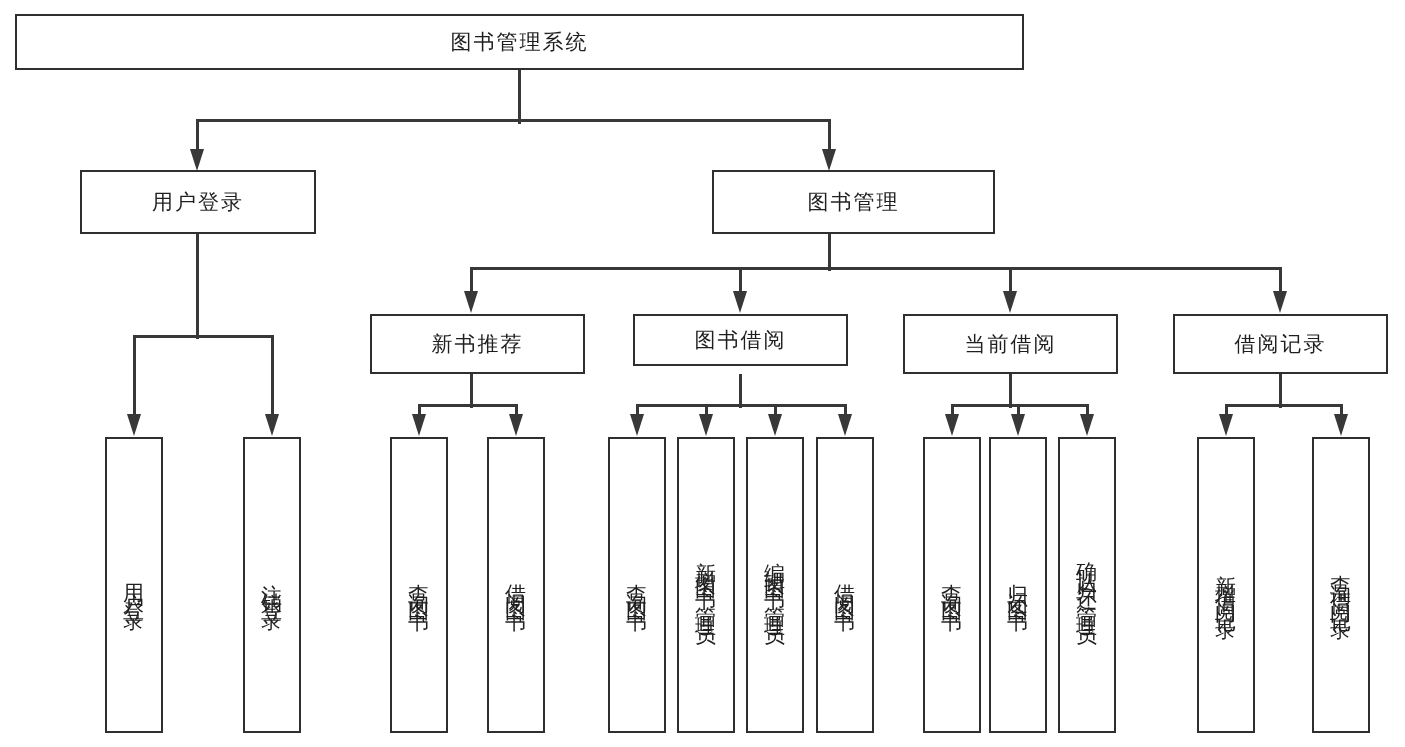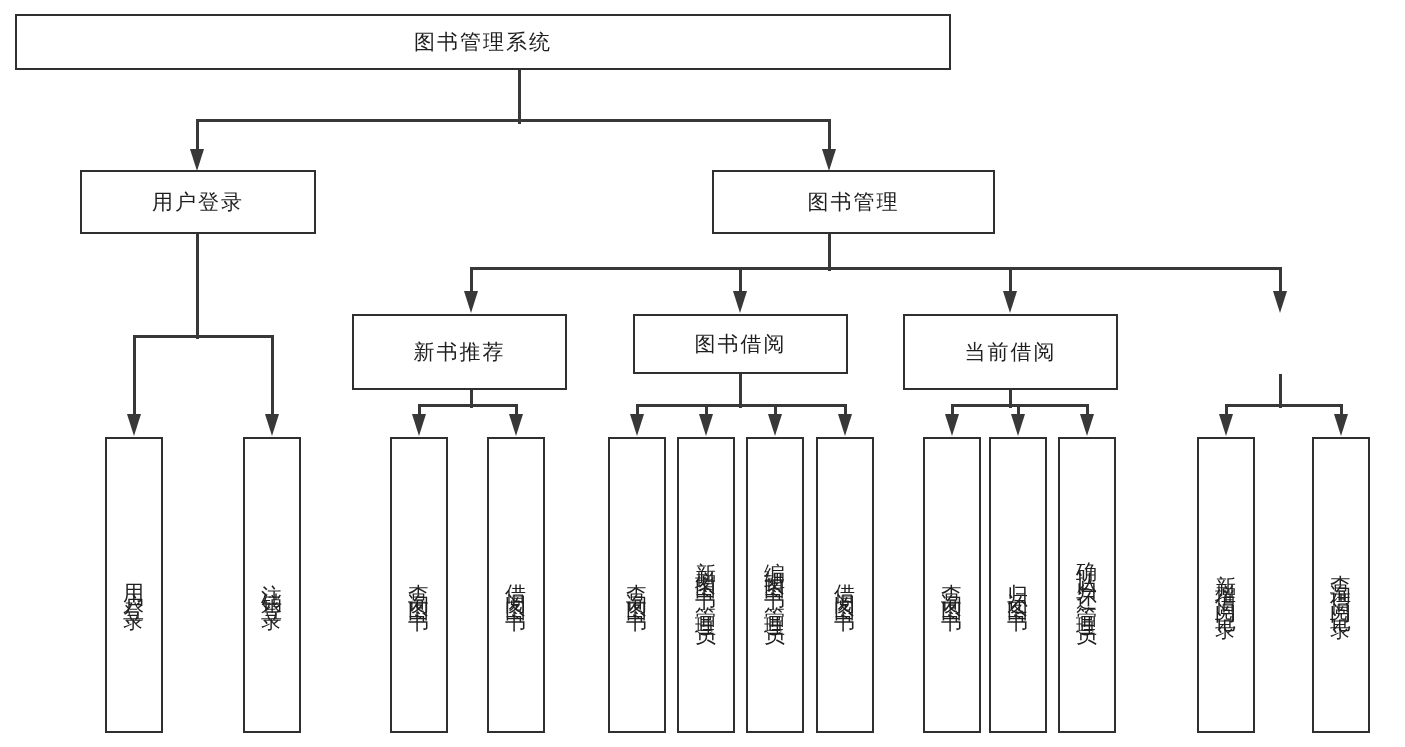--- a/index.html
+++ b/index.html
@@ -87,39 +87,42 @@
       <i class="ar" style="left: 699px; top: 414px;"></i>
       <i class="ar" style="left: 768px; top: 414px;"></i>
       <i class="ar" style="left: 838px; top: 414px;"></i>
       <i class="ar" style="left: 945px; top: 414px;"></i>
       <i class="ar" style="left: 1011px; top: 414px;"></i>
       <i class="ar" style="left: 1080px; top: 414px;"></i>
       <i class="ar" style="left: 1219px; top: 414px;"></i>
       <i class="ar" style="left: 1334px; top: 414px;"></i>
     </div>
 
-  <div class="box hbox root" style="left:15px;top:14px;width:936px;height:56px">
+  <div class="box hbox root" style="left:15px;top:14px;width:1009px;height:56px">
     <span class="lbl">图书管理系统</span>
   </div>
 
   <div class="box hbox" style="left:80px;top:170px;width:236px;height:64px">
     <span class="lbl">用户登录</span>
   </div>
   <div class="box hbox" style="left:712px;top:170px;width:283px;height:64px">
     <span class="lbl">图书管理</span>
   </div>
 
-  <div class="box hbox" style="left:352px;top:314px;width:215px;height:76px">
+  <div class="box hbox" style="left:370px;top:314px;width:215px;height:60px">
     <span class="lbl">新书推荐</span>
   </div>
-  <div class="box hbox" style="left:633px;top:314px;width:215px;height:60px">
+  <div class="box hbox" style="left:633px;top:314px;width:215px;height:52px">
     <span class="lbl">图书借阅</span>
   </div>
-  <div class="box hbox" style="left:903px;top:314px;width:215px;height:76px">
+  <div class="box hbox" style="left:903px;top:314px;width:215px;height:60px">
     <span class="lbl">当前借阅</span>
+  </div>
+  <div class="box hbox" style="left:1173px;top:314px;width:215px;height:60px">
+    <span class="lbl">借阅记录</span>
   </div>
 
   <div class="box vbox" style="left:105px;top:437px;width:58px;height:296px">
     <span class="lbl">用户登录</span>
   </div>
   <div class="box vbox" style="left:243px;top:437px;width:58px;height:296px">
     <span class="lbl">注销登录</span>
   </div>
   <div class="box vbox" style="left:390px;top:437px;width:58px;height:296px">
     <span class="lbl">查询图书</span>

